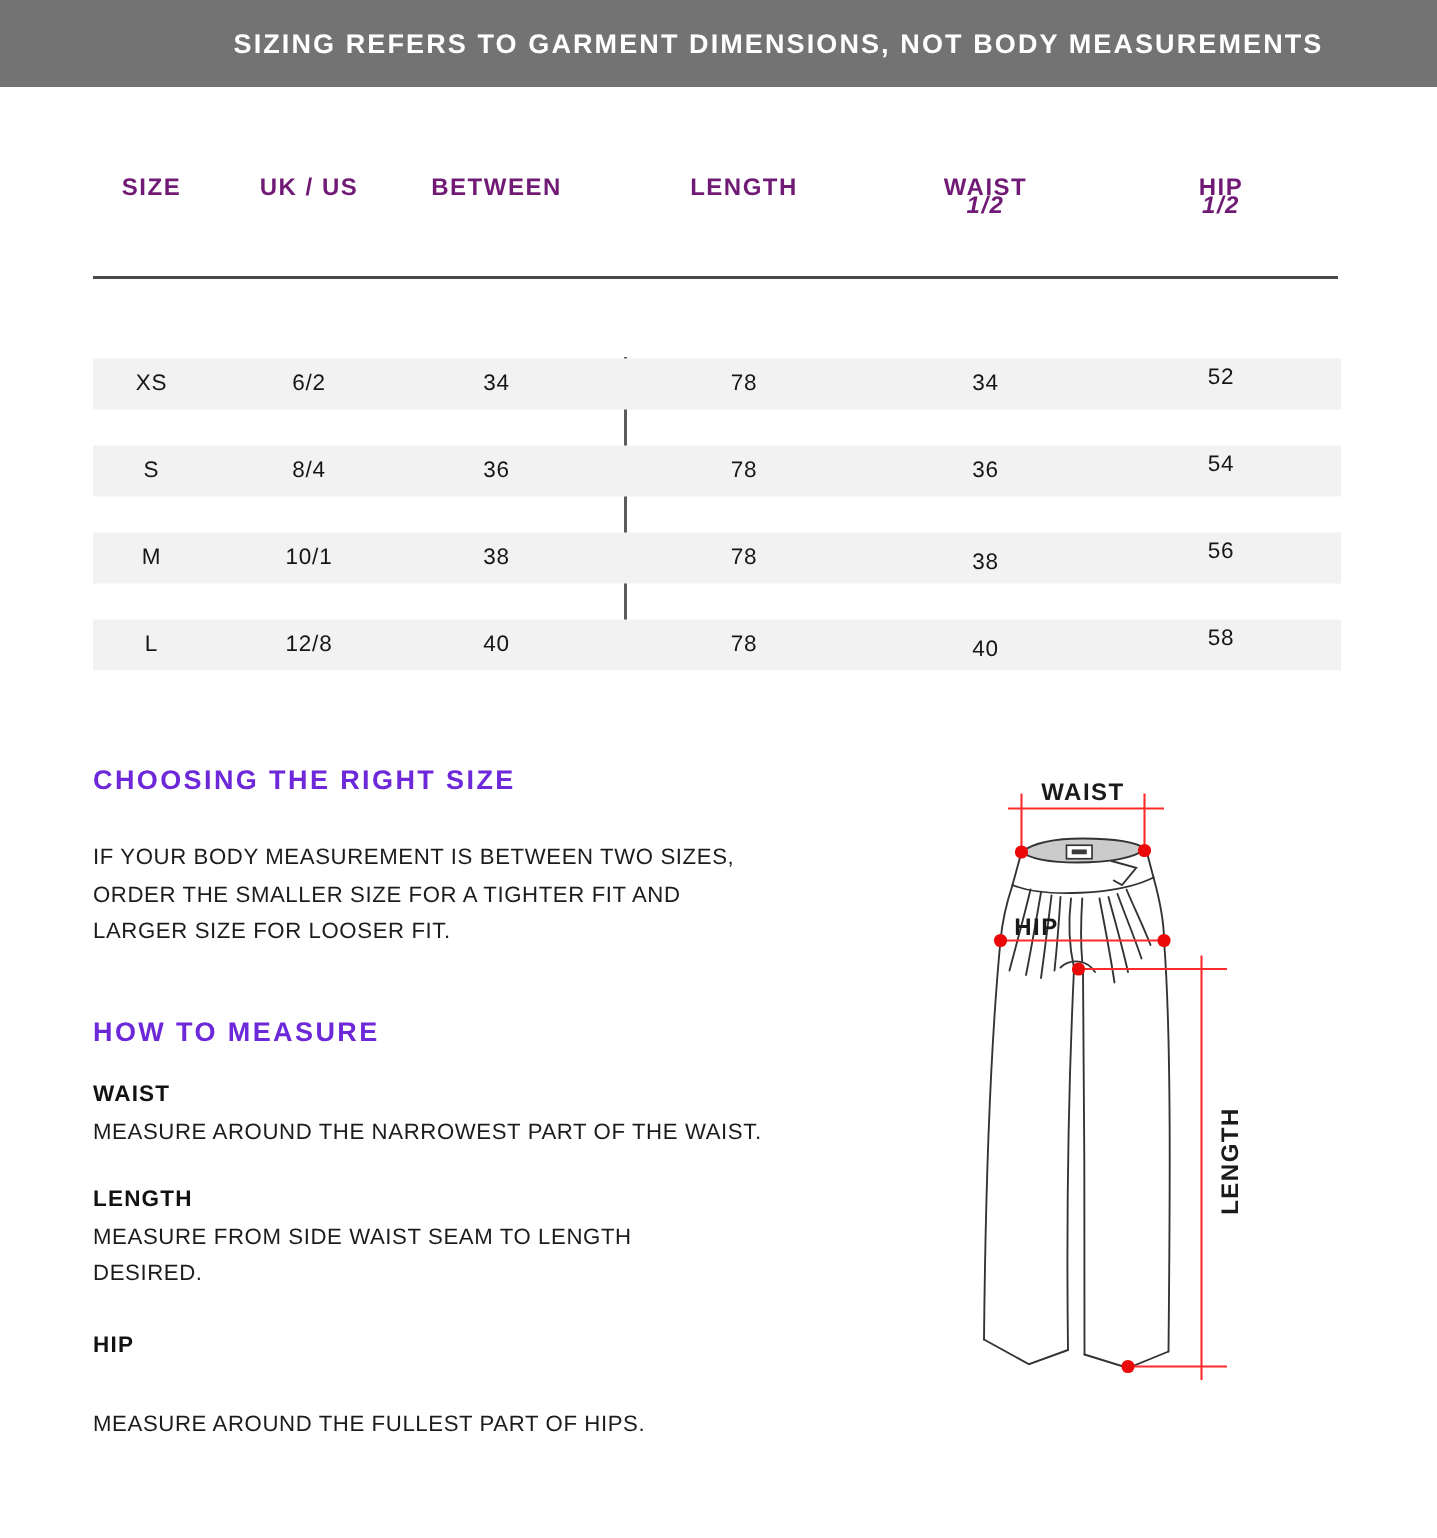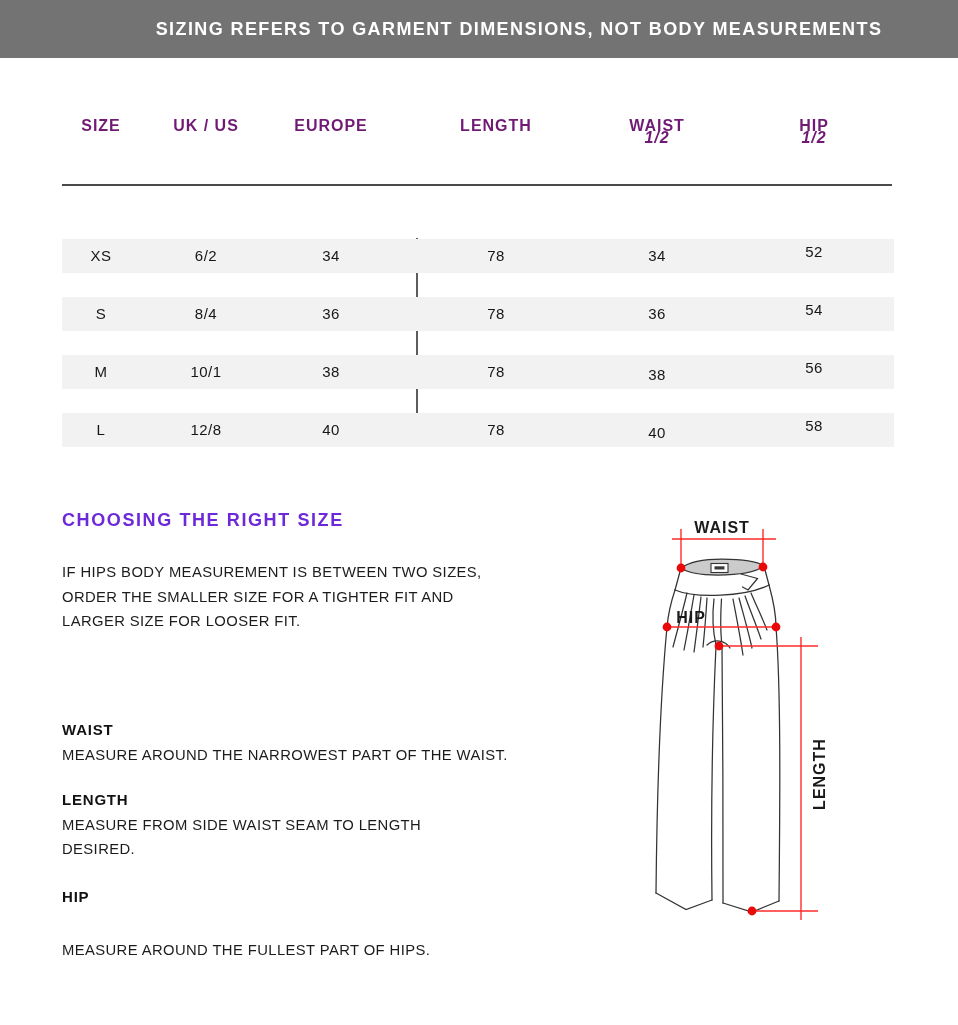--- a/index.html
+++ b/index.html
@@ -59,21 +59,21 @@
 
 <div class="page">
 
   <header class="banner">
     <span>SIZING REFERS TO GARMENT DIMENSIONS, NOT BODY MEASUREMENTS</span>
   </header>
 
   <div class="thead">
     <span class="col c0">SIZE</span>
     <span class="col c1">UK / US</span>
-    <span class="col c2">EUROPE</span>
+    <span class="col c2">BETWEEN</span>
     <span class="col c3">LENGTH</span>
     <span class="col c4">WAIST</span>
     <span class="col c5">HIP</span>
     <span class="col sub c4">1/2</span>
     <span class="col sub c5">1/2</span>
   </div>
 
   <div class="rule"></div>
   <div class="divider"></div>
 
@@ -104,24 +104,25 @@
   <div class="trow r3">
     <span class="cell c0">L</span>
     <span class="cell c1">12/8</span>
     <span class="cell c2">40</span>
     <span class="cell c3">78</span>
     <span class="cell c4 down">40</span>
     <span class="cell c5 up">58</span>
   </div>
 
   <h2 class="sec-title" style="top:510px;margin:0;">CHOOSING THE RIGHT SIZE</h2>
-  <div class="body-line" style="top:564px;">IF HIPS BODY MEASUREMENT IS BETWEEN TWO SIZES,</div>
+  <div class="body-line" style="top:564px;">IF YOUR BODY MEASUREMENT IS BETWEEN TWO SIZES,</div>
   <div class="body-line" style="top:589px;">ORDER THE SMALLER SIZE FOR A TIGHTER FIT AND</div>
   <div class="body-line" style="top:613px;">LARGER SIZE FOR LOOSER FIT.</div>
 
+  <h2 class="sec-title" style="top:678px;margin:0;">HOW TO MEASURE</h2>
 
   <div class="item-label" style="top:721px;">WAIST</div>
   <div class="body-line" style="top:747px;">MEASURE AROUND THE NARROWEST PART OF THE WAIST.</div>
 
   <div class="item-label" style="top:791px;">LENGTH</div>
   <div class="body-line" style="top:817px;">MEASURE FROM SIDE WAIST SEAM TO LENGTH</div>
   <div class="body-line" style="top:841px;">DESIRED.</div>
 
   <div class="item-label" style="top:888px;">HIP</div>
   <div class="body-line" style="top:910px;margin-top:32px;">MEASURE AROUND THE FULLEST PART OF HIPS.</div>

